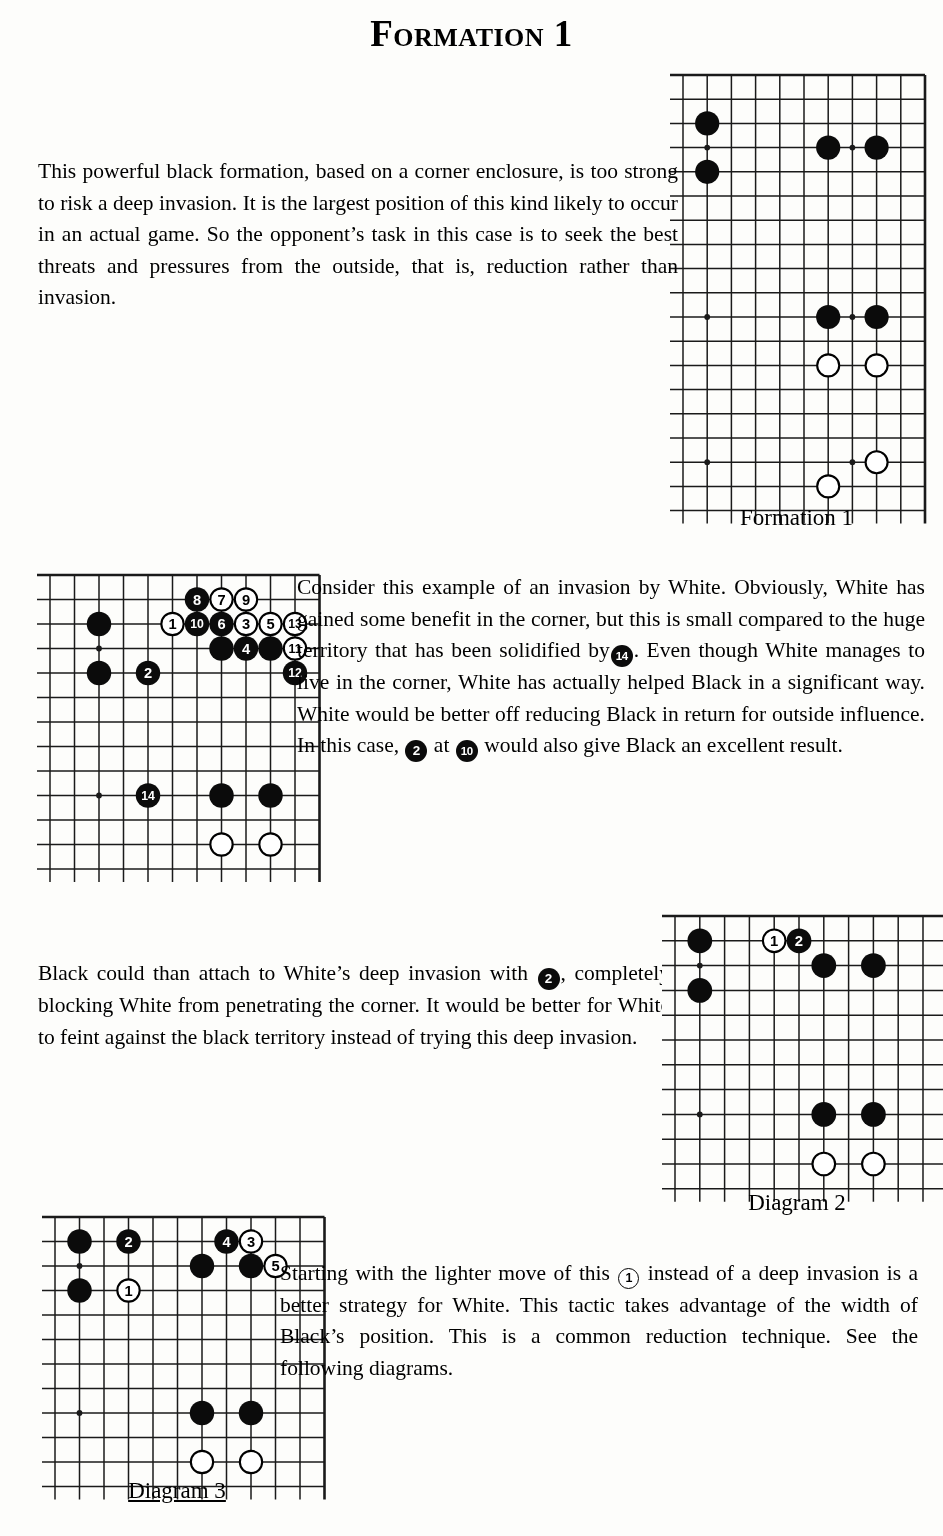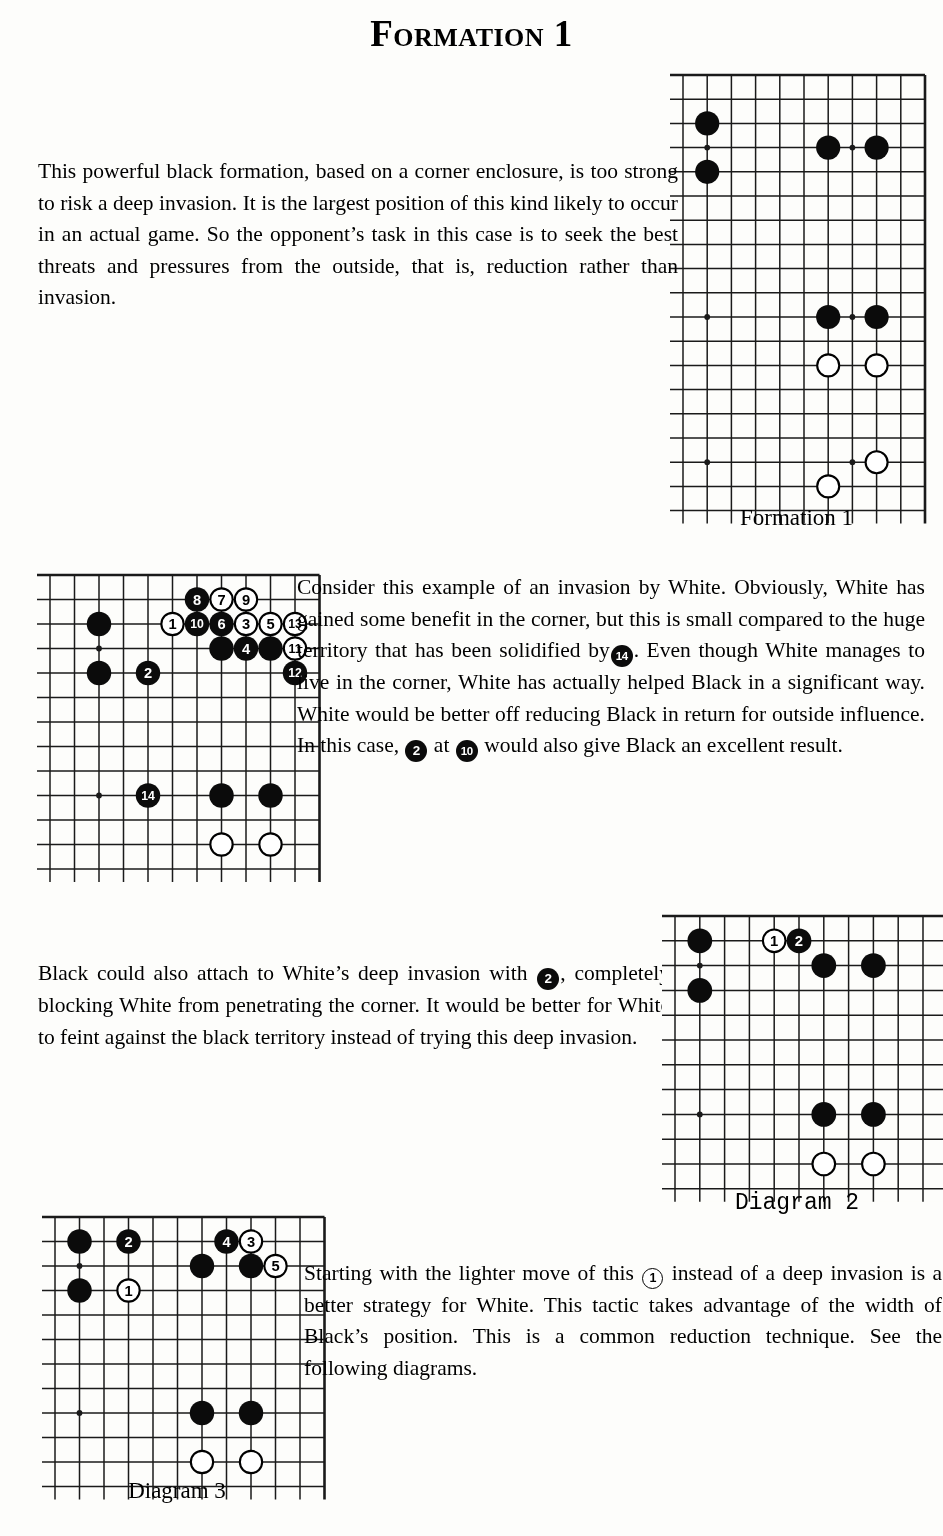--- a/index.html
+++ b/index.html
@@ -21,21 +21,21 @@
   
   .para{
     position:absolute;
     font-size:21.5px;line-height:31.6px;
     text-align:justify;text-justify:inter-word;
     hyphens:none;
   }
   #para-intro{left:38px;top:128px;width:640px;margin-top:28px;}
   #para-diagram1{left:297px;top:560px;width:628px;margin-top:12px;}
   #para-diagram2{left:38px;top:958px;width:632px;}
-  #para-diagram3{left:304px;top:1258px;width:638px;}
+  #para-diagram3{left:280px;top:1258px;width:638px;}
 
   
   .inline-stone{
     display:inline-block;vertical-align:-3px;
     width:22px;height:22px;border-radius:50%;
     line-height:22px;text-align:center;
     font-family:"Liberation Sans","DejaVu Sans",sans-serif;
     font-weight:700;margin:0 1px;
   }
   .inline-stone.black{background:#0b0b0b;color:#fff;font-size:13.5px;}
@@ -189,21 +189,21 @@
 
   <div class="para" id="para-diagram1">
     <span>Consider this example of an invasion by White. Obviously, White has gained some benefit in the corner, but this is small compared to the huge territory that has been solidified by</span><span class="inline-stone black two-digit">14</span><span>. Even though White manages to live in the corner, White has actually helped Black in a significant way. White would be better off reducing Black in return for outside influence. In this case,</span>
     <span class="inline-stone black">2</span>
     <span>at</span>
     <span class="inline-stone black two-digit">10</span>
     <span>would also give Black an excellent result.</span>
   </div>
 
   <div class="para" id="para-diagram2">
-    <span>Black could also attach to White’s deep invasion with</span>
+    <span>Black could than attach to White’s deep invasion with</span>
     <span class="inline-stone black">2</span><span>, completely blocking White from penetrating the corner. It would be better for White to feint against the black territory instead of trying this deep invasion.</span>
   </div>
 
   <div class="board" id="board-diagram2" style="left:662px;top:903px;">
       <svg width="298.8" height="298.8" viewBox="0 0 298.8 298.8">
         <rect x="0" y="0" width="298.8" height="298.8" fill="#fdfdfb"></rect>
         <line x1="13" y1="13" x2="13" y2="298.8" stroke="#1a1a1a" stroke-width="1.5"></line>
         <line x1="37.8" y1="13" x2="37.8" y2="298.8" stroke="#1a1a1a" stroke-width="1.5"></line>
         <line x1="62.6" y1="13" x2="62.6" y2="298.8" stroke="#1a1a1a" stroke-width="1.5"></line>
         <line x1="87.4" y1="13" x2="87.4" y2="298.8" stroke="#1a1a1a" stroke-width="1.5"></line>
@@ -236,21 +236,21 @@
         <circle cx="161.8" cy="211.4" r="12.4" fill="#0b0b0b"></circle>
         <circle cx="211.4" cy="211.4" r="12.4" fill="#0b0b0b"></circle>
         <circle cx="161.8" cy="261" r="11.3" fill="#fff" stroke="#000" stroke-width="2.1"></circle>
         <circle cx="211.4" cy="261" r="11.3" fill="#fff" stroke="#000" stroke-width="2.1"></circle>
         <circle cx="112.2" cy="37.8" r="11.3" fill="#fff" stroke="#000" stroke-width="2.1"></circle>
         <text x="112.2" y="37.8" fill="#000" font-size="14.879999999999999" font-family="Liberation Sans, DejaVu Sans, sans-serif" font-weight="700" text-anchor="middle" dominant-baseline="central">1</text>
         <circle cx="137" cy="37.8" r="12.4" fill="#0b0b0b"></circle>
         <text x="137" y="37.8" fill="#fff" font-size="14.879999999999999" font-family="Liberation Sans, DejaVu Sans, sans-serif" font-weight="700" text-anchor="middle" dominant-baseline="central">2</text>
       </svg>
     </div>
-  <div class="caption" id="cap-diagram2" style="left:662px;top:1190px;width:270px;font-family:Liberation Mono, monospace;">Diagram 2</div>
+  <div class="caption" id="cap-diagram2" style="left:662px;top:1190px;width:270px;">Diagram 2</div>
 
   <div class="board" id="board-diagram3" style="left:42px;top:1204px;">
       <svg width="295.5" height="295.5" viewBox="0 0 295.5 295.5">
         <rect x="0" y="0" width="295.5" height="295.5" fill="#fdfdfb"></rect>
         <line x1="13" y1="13" x2="13" y2="295.5" stroke="#1a1a1a" stroke-width="1.5"></line>
         <line x1="37.5" y1="13" x2="37.5" y2="295.5" stroke="#1a1a1a" stroke-width="1.5"></line>
         <line x1="62" y1="13" x2="62" y2="295.5" stroke="#1a1a1a" stroke-width="1.5"></line>
         <line x1="86.5" y1="13" x2="86.5" y2="295.5" stroke="#1a1a1a" stroke-width="1.5"></line>
         <line x1="111" y1="13" x2="111" y2="295.5" stroke="#1a1a1a" stroke-width="1.5"></line>
         <line x1="135.5" y1="13" x2="135.5" y2="295.5" stroke="#1a1a1a" stroke-width="1.5"></line>
@@ -287,21 +287,21 @@
         <circle cx="86.5" cy="37.5" r="12.25" fill="#0b0b0b"></circle>
         <text x="86.5" y="37.5" fill="#fff" font-size="14.7" font-family="Liberation Sans, DejaVu Sans, sans-serif" font-weight="700" text-anchor="middle" dominant-baseline="central">2</text>
         <circle cx="209" cy="37.5" r="11.15" fill="#fff" stroke="#000" stroke-width="2.1"></circle>
         <text x="209" y="37.5" fill="#000" font-size="14.7" font-family="Liberation Sans, DejaVu Sans, sans-serif" font-weight="700" text-anchor="middle" dominant-baseline="central">3</text>
         <circle cx="184.5" cy="37.5" r="12.25" fill="#0b0b0b"></circle>
         <text x="184.5" y="37.5" fill="#fff" font-size="14.7" font-family="Liberation Sans, DejaVu Sans, sans-serif" font-weight="700" text-anchor="middle" dominant-baseline="central">4</text>
         <circle cx="233.5" cy="62" r="11.15" fill="#fff" stroke="#000" stroke-width="2.1"></circle>
         <text x="233.5" y="62" fill="#000" font-size="14.7" font-family="Liberation Sans, DejaVu Sans, sans-serif" font-weight="700" text-anchor="middle" dominant-baseline="central">5</text>
       </svg>
     </div>
-  <div class="caption" id="cap-diagram3" style="left:42px;top:1478px;width:270px;">Diagram 3</div>
+  <div class="caption" id="cap-diagram3" style="left:42px;top:1478px;width:270px;text-decoration:underline;">Diagram 3</div>
 
   <div class="para" id="para-diagram3">
     <span>Starting with the lighter move of this</span>
     <span class="inline-stone white">1</span>
     <span>instead of a deep invasion is a better strategy for White. This tactic takes advantage of the width of Black’s position. This is a common reduction technique. See the following diagrams.</span>
   </div>
 
 </div>
 
 </body></html>

